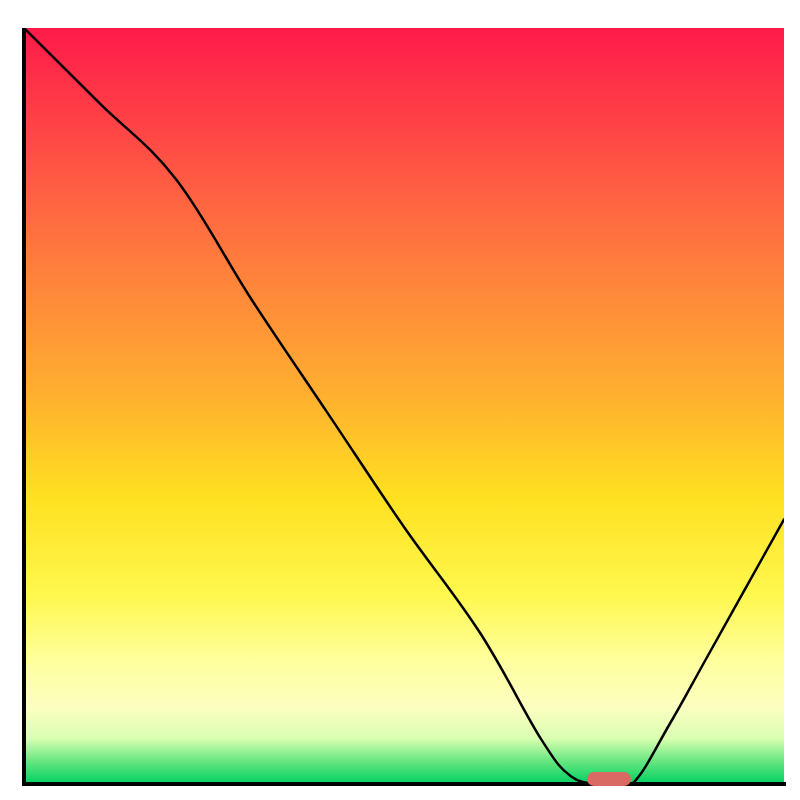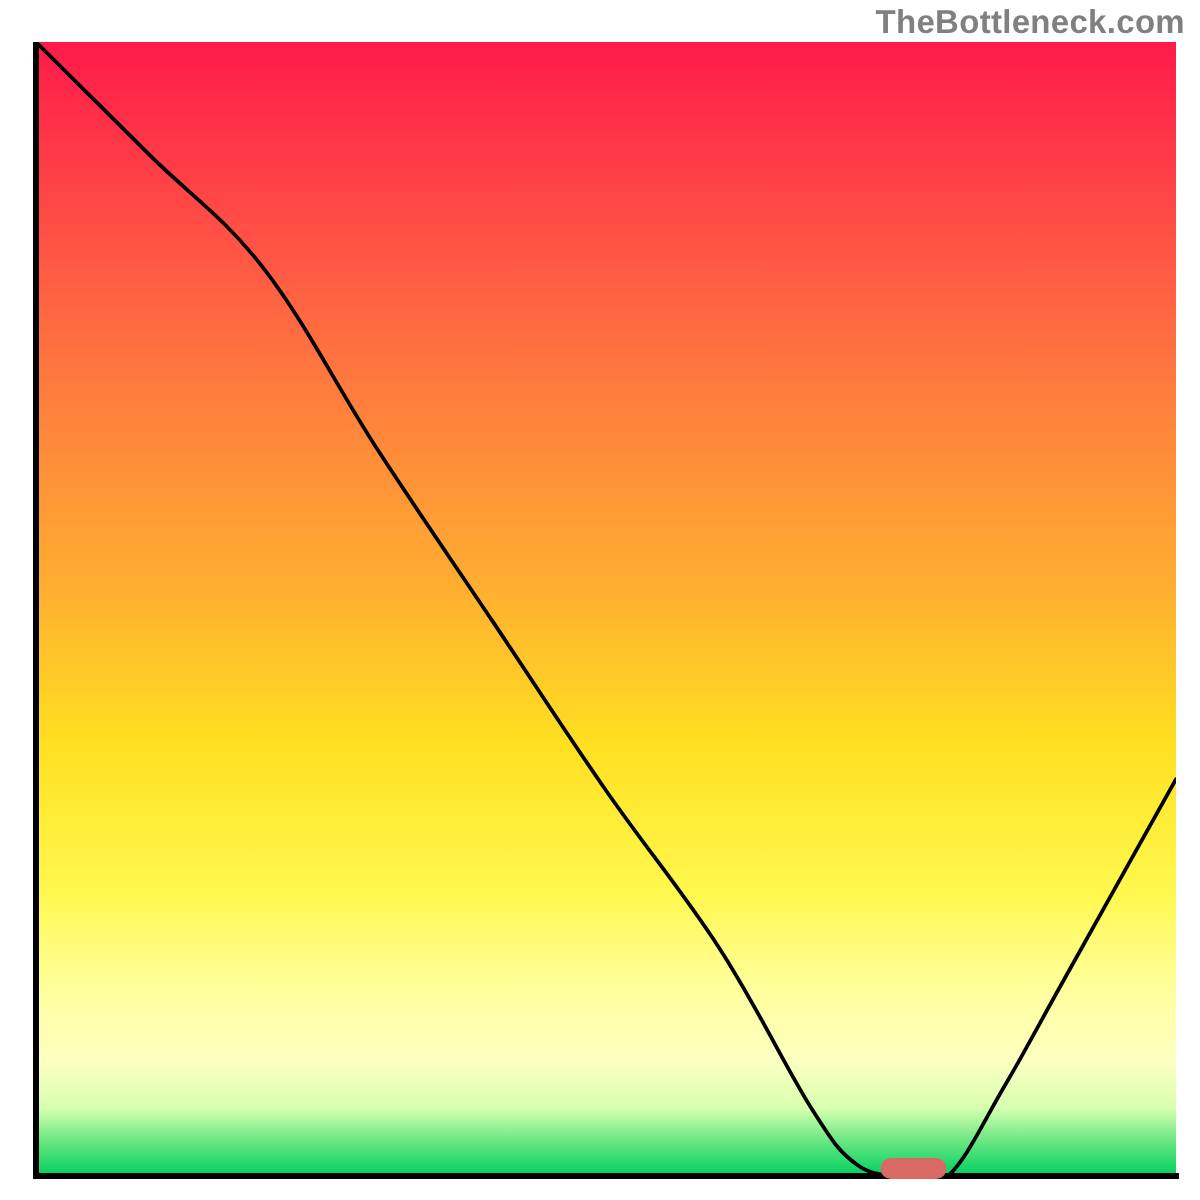--- a/index.html
+++ b/index.html
@@ -76,21 +76,20 @@
     background: #d86a63;
     left: 0;
     top: 0;
   }
 </style>
 </head>
 <body>
 
 <div class="container">
 
-  <div class="watermark">TheBottleneck.com</div>
 
   <div class="plot-area"></div>
 
   <div class="axis-left"></div>
   <div class="axis-bottom"></div>
 
   <svg class="curve" viewBox="0 0 760 756" preserveAspectRatio="none">
     <path fill="none" stroke="#000" stroke-width="2.5" stroke-linecap="round" stroke-linejoin="round" d="M 0.0 0.0 C 13.7 13.6, 48.6 48.4, 76.0 75.6 C 103.4 102.8, 124.6 115.8, 152.0 151.2 C 179.4 186.6, 200.6 230.0, 228.0 272.2 C 255.4 314.3, 276.6 344.7, 304.0 385.6 C 331.4 426.4, 352.6 459.5, 380.0 499.0 C 407.4 538.4, 431.4 566.7, 456.0 604.8 C 480.6 642.9, 500.4 684.8, 516.8 710.6 C 533.2 736.5, 536.3 740.3, 547.2 748.4 C 558.1 756.6, 566.7 754.6, 577.6 756.0 C 588.5 757.4, 595.7 766.9, 608.0 756.0 C 620.3 745.1, 632.3 718.7, 646.0 695.5 C 659.7 672.4, 663.5 664.2, 684.0 627.5 C 704.5 590.7, 746.3 515.9, 760.0 491.4"></path>
   </svg>
 

